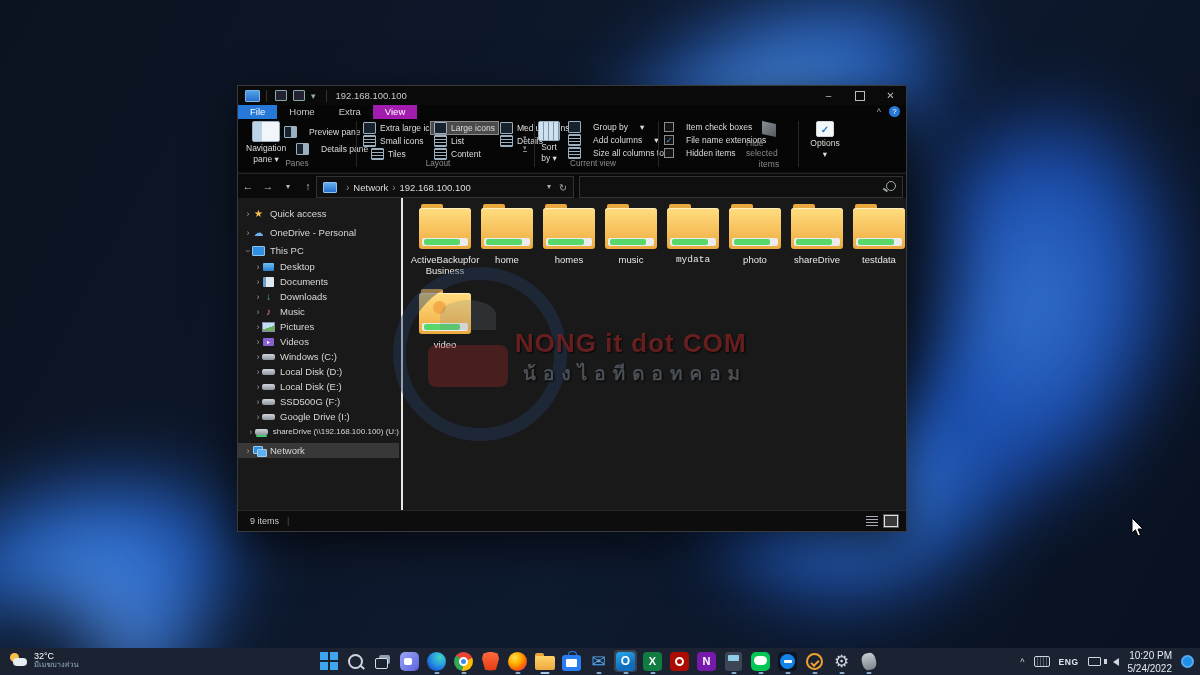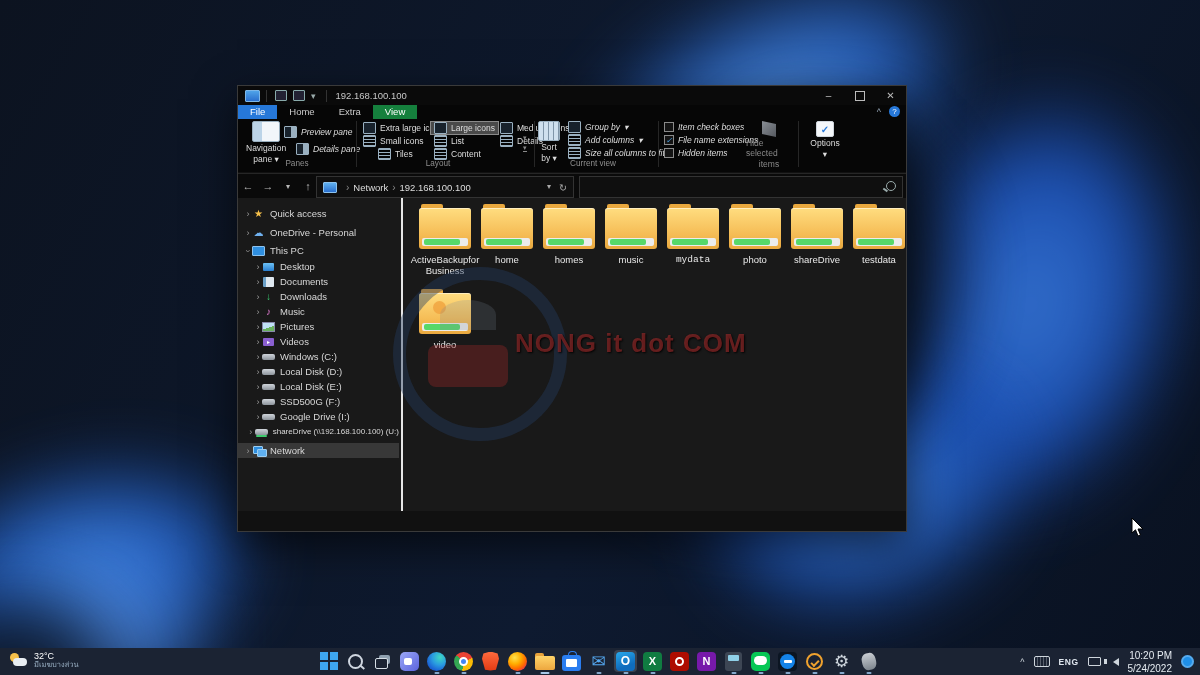--- a/index.html
+++ b/index.html
@@ -16,30 +16,30 @@
   .qat{display:flex;align-items:center;gap:6px;color:#9aa;font-size:9px;border-left:1px solid #333;padding-left:8px;height:12px;}
   .qat .mi{width:10px;height:9px;border:1px solid #8aa;border-radius:1px;background:#223;}
   .title-txt{margin-left:10px;font-size:9.5px;color:#c8c8c8;border-left:1px solid #333;padding-left:9px;height:12px;line-height:12px;}
   .wbtns{position:absolute;right:0;top:0;height:19px;display:flex;}
   .wbtn{width:31px;height:19px;display:flex;align-items:center;justify-content:center;color:#bbb;font-size:10px;}
   .maxsq{width:8px;height:8px;border:1px solid #bbb;}
   
   .tabs{position:absolute;top:19px;left:0;right:0;height:14px;background:#060606;display:flex;font-size:9.5px;}
   .tab{padding:0 12px;height:14px;line-height:14px;color:#ccc;}
   .tab.file{background:#2678d9;color:#fff;}
-  .tab.active{background:#15803d;color:#fff;}
+  .tab.active{background:#a21caf;color:#fff;}
   .ribbon-mini{position:absolute;right:6px;top:20px;display:flex;gap:8px;align-items:center;color:#9ab;font-size:9px;}
   .helpdot{width:11px;height:11px;border-radius:50%;background:#2678d9;color:#fff;font-size:8px;display:flex;align-items:center;justify-content:center;}
   
   .ribbon{position:absolute;top:33px;left:0;right:0;height:53px;background:#060606;font-size:8.5px;color:#ddd;}
   .vsep{position:absolute;top:2px;width:1px;height:46px;background:#262626;}
   .glabel{position:absolute;top:40px;font-size:8.2px;color:#8f8f8f;text-align:center;}
   .bigbtn{position:absolute;display:flex;flex-direction:column;align-items:center;gap:1px;}
   .navic{width:26px;height:19px;border:1px solid #9ab0c0;border-radius:2px;background:linear-gradient(90deg,#bcd4e8 0 34%,#f2f6fa 34% 100%);}
-  .smrow{position:absolute;display:flex;align-items:center;gap:4px;height:12px;font-style:italic;}
+  .smrow{position:absolute;display:flex;align-items:center;gap:12px;height:12px;}
   .mi2{width:11px;height:10px;border:1px solid #9ab0c0;border-radius:1px;background:#18222c;}
   .mi2.half{background:linear-gradient(90deg,#18222c 0 55%,#9ab0c0 55% 100%);}
   .mi2.grid{background:repeating-linear-gradient(0deg,#9ab0c0 0 1px,transparent 1px 3px);}
   .layrow{position:absolute;display:flex;align-items:center;gap:4px;height:12px;padding:0 3px;border:1px solid transparent;}
   .layrow.sel{background:#4a4a4a;border-color:#8a8a8a;}
   .sorticon{width:20px;height:18px;border:1px solid #9ab0c0;border-radius:2px;
     background:repeating-linear-gradient(90deg,#cfe0ee 0 4px,#7f95a8 4px 5px);}
   .cb{width:8px;height:8px;border:1px solid #8a8a8a;background:#141414;display:inline-flex;align-items:center;justify-content:center;font-size:8px;color:#4aa3e8;}
   .flagic{width:14px;height:16px;background:linear-gradient(135deg,#8a8f96,#55595f);clip-path:polygon(0 0,100% 18%,100% 100%,0 82%);}
   .optic{width:16px;height:14px;border:1px solid #cfd6dd;border-radius:2px;background:#f4f7fa;color:#2678d9;font-size:10px;display:flex;align-items:center;justify-content:center;font-weight:bold;}
@@ -221,21 +221,21 @@
       <div class="vsep" style="left:118px;"></div>
 
       <div class="layrow" style="left:121px;top:2px;">
         <span class="mi2"></span>
           <span>Extra large icons</span>
       </div>
       <div class="layrow" style="left:121px;top:15px;">
         <span class="mi2 grid"></span>
           <span>Small icons</span>
       </div>
-      <div class="layrow" style="left:136px;top:28px;">
+      <div class="layrow" style="left:129px;top:28px;">
         <span class="mi2 grid"></span>
           <span>Tiles</span>
       </div>
       <div class="layrow sel" style="left:192px;top:2px;">
         <span class="mi2"></span>
           <span>Large icons</span>
       </div>
       <div class="layrow" style="left:192px;top:15px;">
         <span class="mi2 grid"></span>
           <span>List</span>
@@ -538,26 +538,35 @@
             <span class="fbody"></span>
           <span style="position:absolute;left:14px;top:12px;width:13px;height:13px;border-radius:50%;background:#f0a23e;opacity:.8;"></span>
           <span class="fband">
               <span class="fgreen"></span>
             </span>
           </span>
         <span class="flabel" style="left:-5px;top:50px;">video</span>
       </div>
     </div>
 
+    <div class="status">
+      <span style="margin-left:12px;">9 items</span>
+      <span style="margin-left:8px;color:#555;">|</span>
+      <span style="margin-left:auto;display:flex;align-items:center;padding-right:8px;">
+        <span class="svi lines"></span>
+        <span class="svi thumb"></span>
+      </span>
+    </div>
   </div>
 
   <div class="wm wm-ring"></div>
   <div class="wm wm-people"></div>
   <div class="wm wm-laptop"></div>
   <div class="wm wm-title">NONG it dot COM</div>
+  <div class="wm wm-sub">น้องไอทีดอทคอม</div>
 
   <div class="tbar">
     <div class="weather">
       <span class="wic">
           <span class="sun"></span>
           <span class="cl"></span>
         </span>
       <span class="wtxt">
         <div class="wtemp">32°C</div>
         <div class="wcond">มีเมฆบางส่วน</div>

